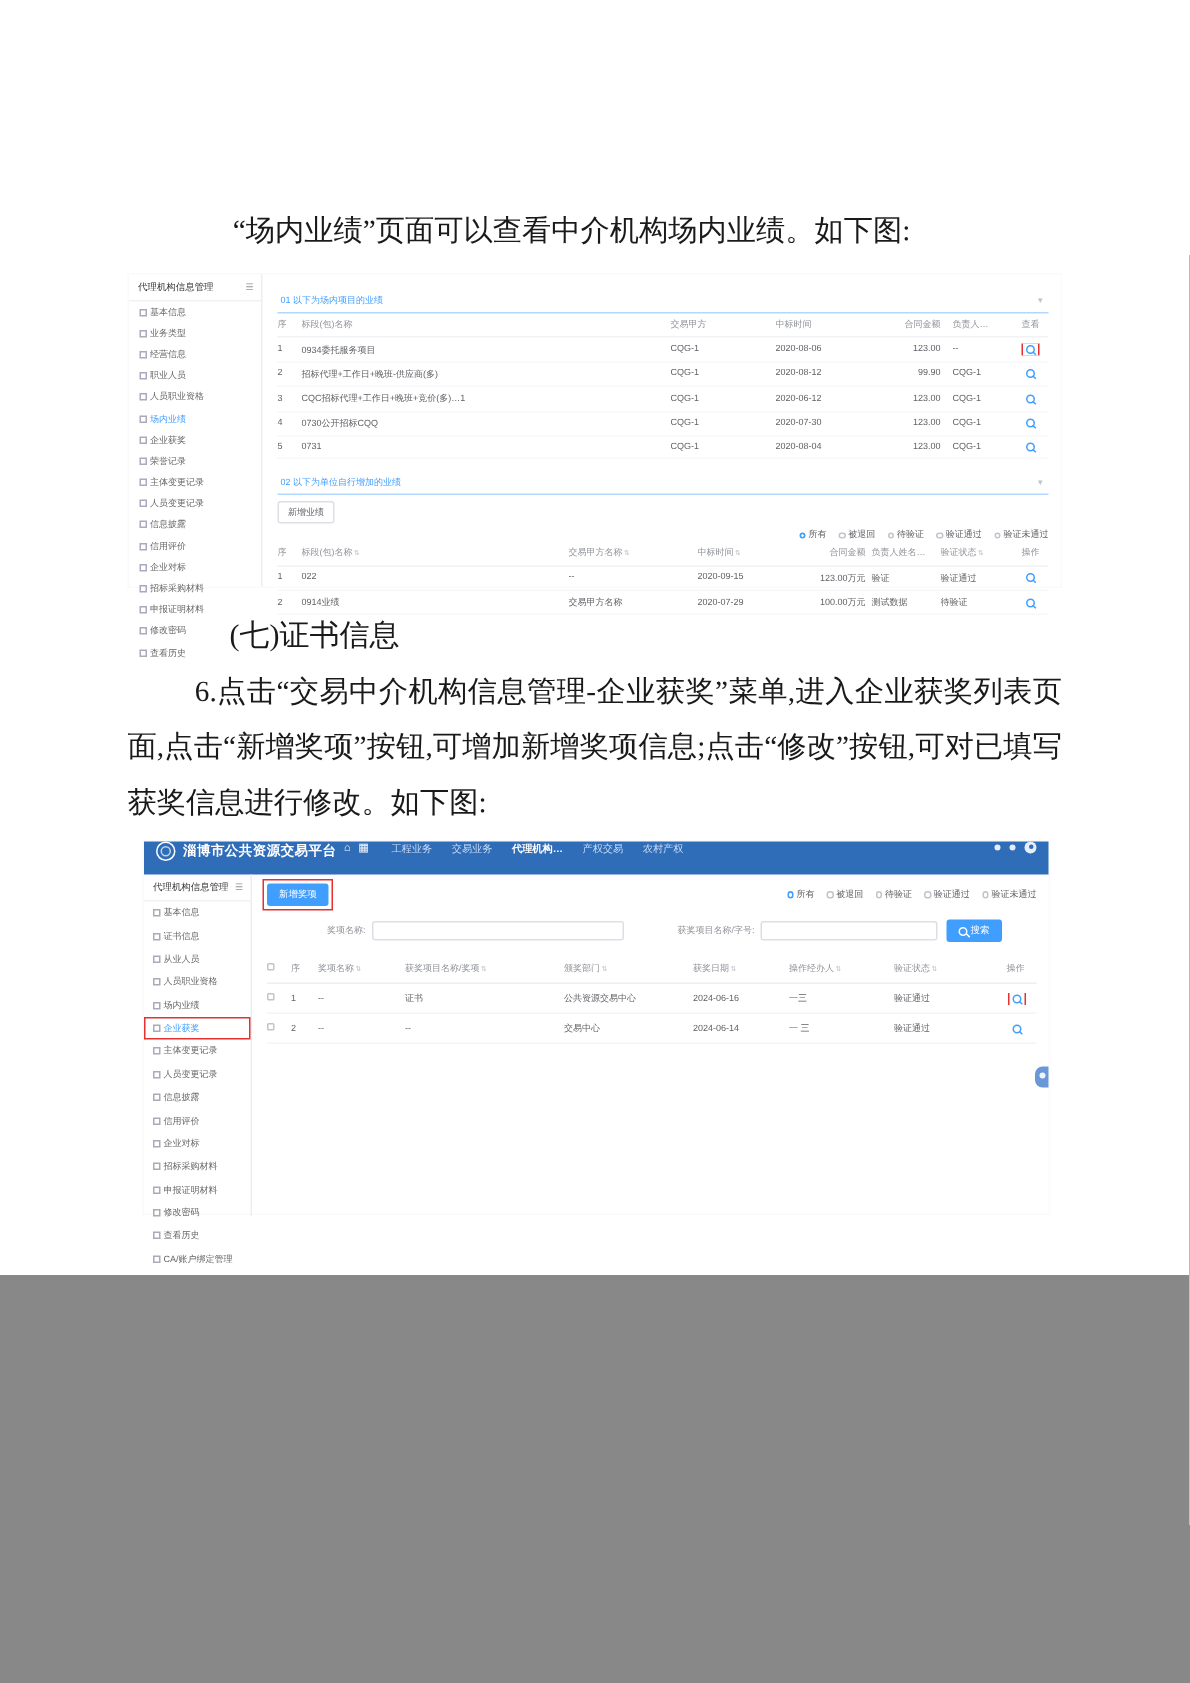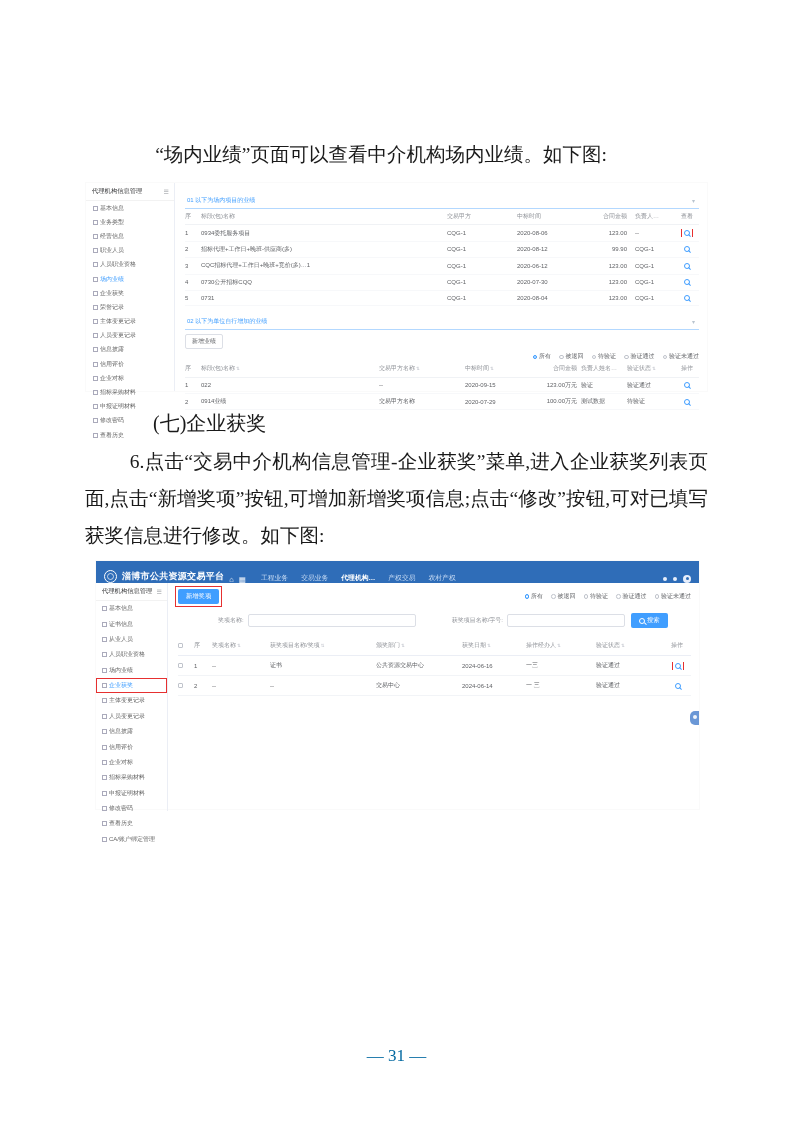--- a/index.html
+++ b/index.html
@@ -1,16 +1,16 @@
 <!DOCTYPE html>
 <html lang="zh"><head>
 <meta charset="utf-8">
 <style>
   html,body{margin:0;padding:0;background:#888;}
-  .page{width:793px;height:1122px;background:#fff;position:relative;margin:0 auto;overflow:hidden;
+  .page{width:793px;height:850px;background:#fff;position:relative;margin:0 auto;overflow:hidden;
         font-family:"Liberation Serif","DejaVu Serif",serif;color:#1a1a1a;}
   .content{padding:140px 85px 0 85px;}
   .p1{font-size:19.5px;line-height:30px;margin:0 0 12px 0;text-indent:3.6em;}
   .heading{font-size:20px;margin:18px 0 6px 0;text-indent:3.4em;}
   .para{font-size:19.5px;line-height:37px;margin:6px 0 0 0;text-align:justify;text-indent:2.3em;}
   .footer{position:absolute;top:1046px;left:0;right:0;text-align:center;font-size:17px;color:#0369a1;}
 
   
   .shot{font-family:"Liberation Sans","DejaVu Sans",sans-serif;color:#606266;background:#fff;position:relative;}
   .side{border-right:1px solid #ebeef5;box-sizing:border-box;}
@@ -53,21 +53,21 @@
   .s1t2 .c-date{width:58px;} .s1t2 .c-amt{width:54px;text-align:right;padding-right:4px;}
   .s1t2 .c-person{width:46px;} .s1t2 .c-status{width:48px;} .s1t2 .c-op{width:24px;display:flex;justify-content:center;}
   .btn-plain{border:1px solid #dcdfe6;border-radius:2px;padding:2px 6px;color:#606266;background:#fff;
              display:inline-block;font-size:6px;}
   .bar{display:flex;align-items:center;}
   .bar.right{justify-content:flex-end;}
   .gap8{height:8px;} .gap4{height:4px;} .gap3{height:3px;}
 
   
   .s2{width:605px;height:250px;margin:6px 0 0 10px;font-size:6px;border:1px solid #fafafa;box-sizing:border-box;}
-  .s2top{height:22px;background:#2f6db8;display:flex;align-items:flex-end;color:#fff;padding:0 8px;gap:5px;box-sizing:border-box;}
+  .s2top{height:22px;background:#2f6db8;display:flex;align-items:flex-start;color:#fff;padding:0 8px;gap:5px;box-sizing:border-box;}
   .logo{width:13px;height:13px;border:1.5px solid #fff;border-radius:50%;box-sizing:border-box;position:relative;flex:0 0 auto;}
   .logo::after{content:"";position:absolute;inset:2px;border-radius:50%;border:1px solid rgba(255,255,255,.7);}
   .s2title{font-size:9px;font-weight:bold;letter-spacing:.3px;white-space:nowrap;}
   .tbic{color:#fff;font-size:7.5px;opacity:.95;line-height:1;}
   .nav{display:flex;gap:13px;margin-left:10px;font-size:6.8px;color:#c9ddf5;}
   .nav-item.on{color:#fff;font-weight:bold;}
   .s2right{margin-left:auto;display:flex;align-items:center;gap:6px;}
   .dotic{width:4px;height:4px;border-radius:50%;background:#e7eefb;}
   .avatar{width:8px;height:8px;border-radius:50%;background:#e7eefb;position:relative;}
   .avatar::after{content:"";position:absolute;left:2.5px;top:1.5px;width:3px;height:3px;border-radius:50%;background:#2f6db8;}
@@ -329,21 +329,21 @@
             <span class="c c-op">
                 <span class="magbox">
                   <i class="mag"></i>
                 </span>
               </span>
           </div>
           </div>
       </div>
     </div>
 
-    <p class="heading">(七)企业获奖</p>
+    <p class="heading">(七)证书信息</p>
     <p class="para">6.点击“交易中介机构信息管理-企业获奖”菜单,进入企业获奖列表页面,点击“新增奖项”按钮,可增加新增奖项信息;点击“修改”按钮,可对已填写获奖信息进行修改。如下图:</p>
 
     <div class="shot s2">
       <div class="s2top">
         <span class="logo"></span>
         <span class="s2title">淄博市公共资源交易平台</span>
         <span class="tbic">⌂</span>
         <span class="tbic">▦</span>
         <div class="nav">
             <span class="nav-item">工程业务</span>

